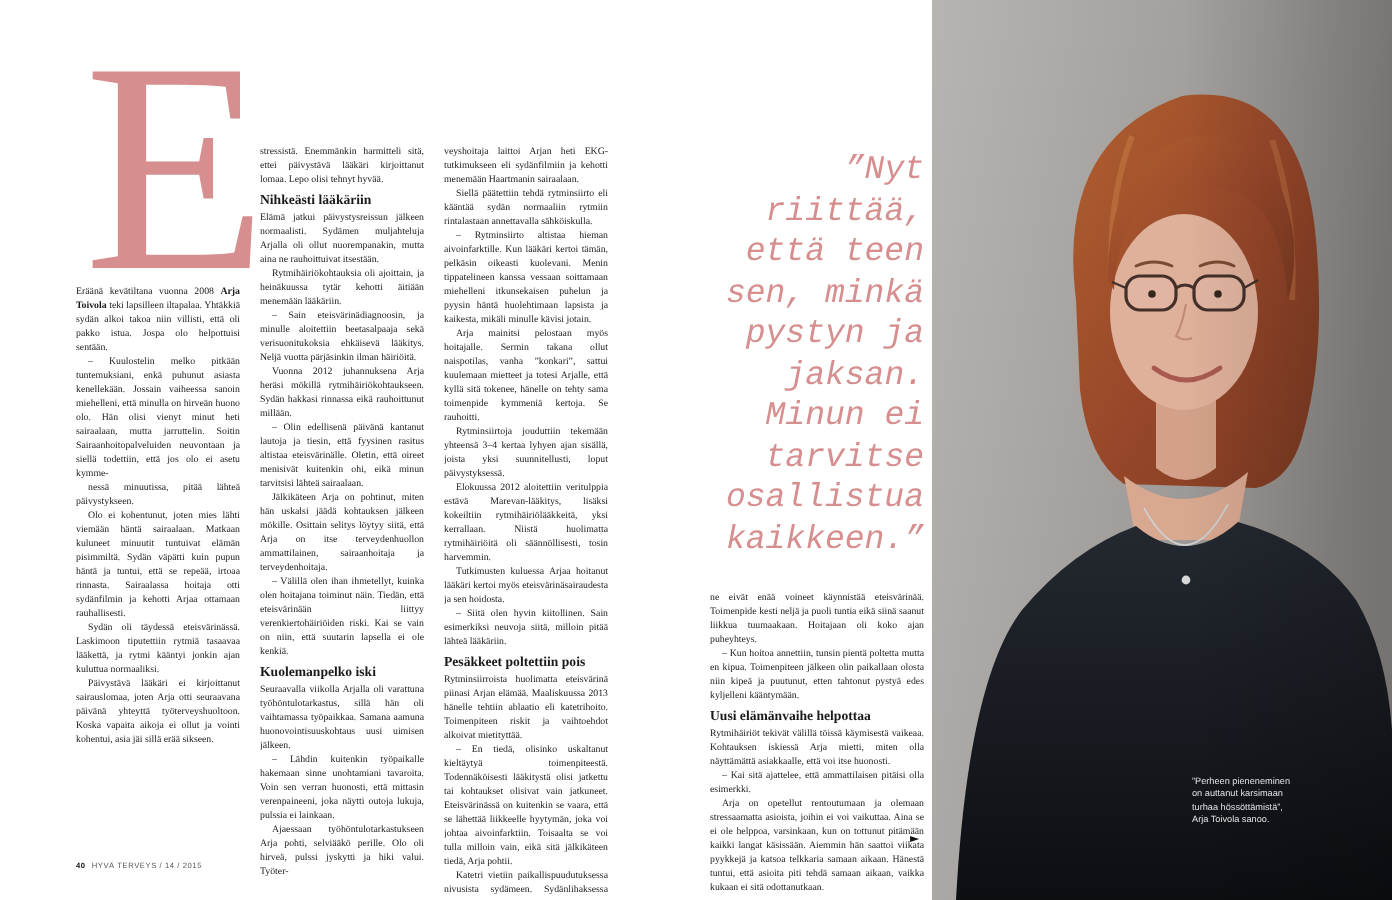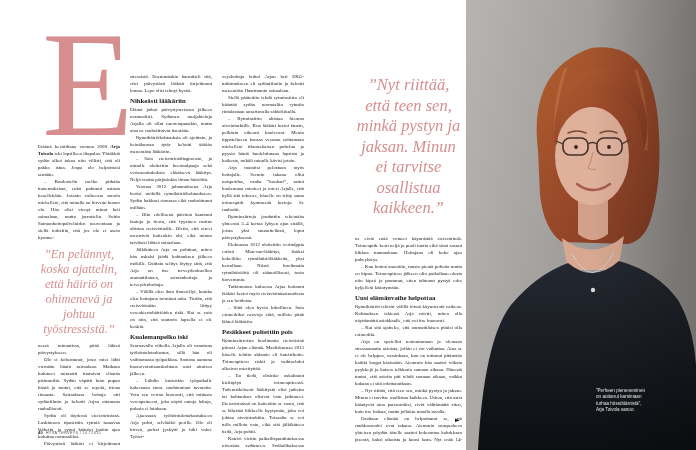--- a/index.html
+++ b/index.html
@@ -19,21 +19,21 @@
   .col4{left:355px;width:107px;height:372px;}
   .para{margin:0;}
   .para+.para{text-indent:6px;}
   .b{font-weight:bold;}
   .heading{
     font-weight:bold;font-size:6.8px;line-height:8px;
     margin:3px 0 1px;text-align:left;text-indent:0;
   }
   .quote{
     font-style:italic;font-size:12.5px;line-height:15px;
-    color:var(--accent,#d68e8e);margin:6px 0 5px;text-align:center;text-indent:0;
+    color:var(--accent,#d68e8e);margin:6px 0 5px;text-align:right;text-indent:0;font-family:Liberation Mono, monospace;
   }
   .quote-large{
     font-size:16.5px;line-height:20.5px;margin:2px 0 16px;
   }
   
   .dropcap{
     position:absolute;left:42px;top:9px;
     font-size:150px;line-height:1;font-weight:400;
     color:var(--accent,#d68e8e);letter-spacing:-2px;
   }
@@ -62,21 +62,20 @@
 </head>
 <body>
 
 <div class="page">
 
   <div>
     <div class="dropcap">E</div>
     <div class="col col1">
         <div class="para lead"><span>Eräänä kevätiltana vuonna 2008 </span><span class="b">Arja Toivola</span><span> teki lapsilleen iltapalaa. Yhtäkkiä sydän alkoi takoa niin villisti, että oli pakko istua. Jospa olo helpottuisi sentään.</span></div>
         <div class="para">– Kuulostelin melko pitkään tuntemuksiani, enkä puhunut asiasta kenellekään. Jossain vaiheessa sanoin miehelleni, että minulla on hirveän huono olo. Hän olisi vienyt minut heti sairaalaan, mutta jarruttelin. Soitin Sairaanhoitopalveluiden neuvontaan ja siellä todettiin, että jos olo ei asetu kymme-</div>
-        <div class="quote">”En pelännyt, koska ajattelin, että häiriö on ohimenevä ja johtuu työstressistä.”</div>
         <div class="para">nessä minuutissa, pitää lähteä päivystykseen.</div>
         <div class="para">Olo ei kohentunut, joten mies lähti viemään häntä sairaalaan. Matkaan kuluneet minuutit tuntuivat elämän pisimmiltä. Sydän väpätti kuin pupun häntä ja tuntui, että se repeää, irtoaa rinnasta. Sairaalassa hoitaja otti sydänfilmin ja kehotti Arjaa ottamaan rauhallisesti.</div>
         <div class="para">Sydän oli täydessä eteisvärinässä. Laskimoon tiputettiin rytmiä tasaavaa lääkettä, ja rytmi kääntyi jonkin ajan kuluttua normaaliksi.</div>
         <div class="para">Päivystävä lääkäri ei kirjoittanut sairauslomaa, joten Arja otti seuraavana päivänä yhteyttä työterveyshuoltoon. Koska vapaita aikoja ei ollut ja vointi kohentui, asia jäi sillä erää sikseen.</div>
       </div>
     <div class="col col2">
         <div class="para">stressistä. Enemmänkin harmitteli sitä, ettei päivystävä lääkäri kirjoittanut lomaa. Lepo olisi tehnyt hyvää.</div>
         <div class="heading">Nihkeästi lääkäriin</div>
         <div class="para">Elämä jatkui päivystysreissun jälkeen normaalisti. Sydämen muljahteluja Arjalla oli ollut nuorempanakin, mutta aina ne rauhoittuivat itsestään.</div>
         <div class="para">Rytmihäiriökohtauksia oli ajoittain, ja heinäkuussa tytär kehotti äitiään menemään lääkäriin.</div>

